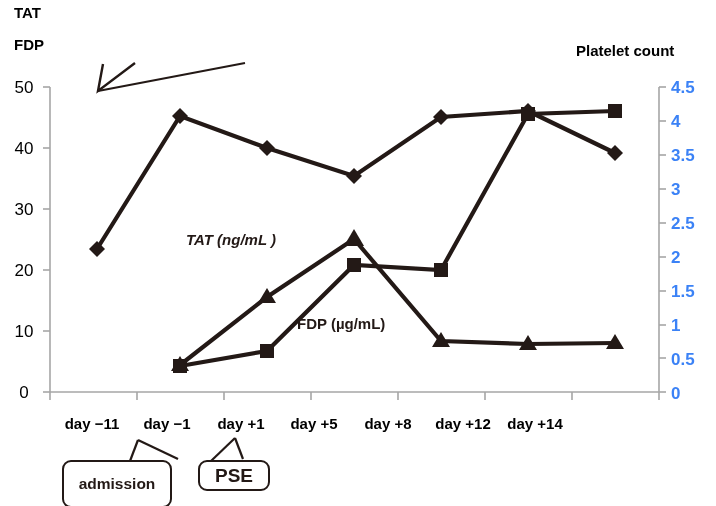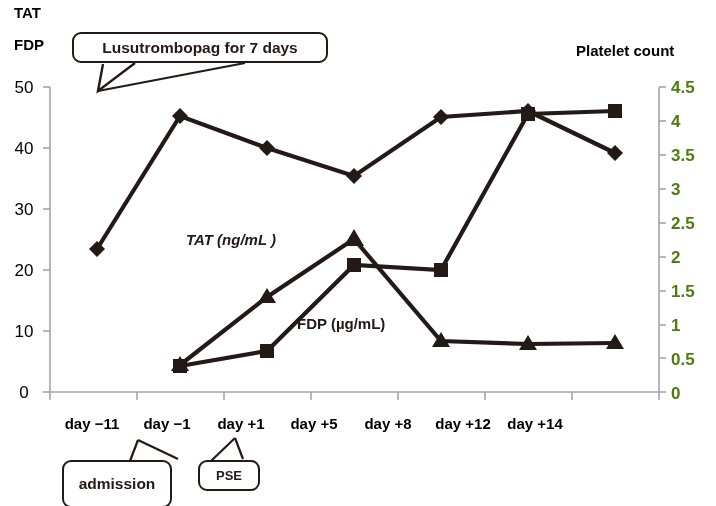--- a/index.html
+++ b/index.html
@@ -28,21 +28,21 @@
     font-weight:normal;
     font-size:17px;
     color:#000;
     white-space:nowrap;
     text-align:center;
   }
   .ytick-right {
     position:absolute;
     font-weight:bold;
     font-size:17px;
-    color:#4d7c0f;
+    color:#3b82f6;
     white-space:nowrap;
     text-align:left;
   }
   .xtick {
     position:absolute;
     font-weight:bold;
     font-size:15px;
     color:#000;
     white-space:nowrap;
     text-align:center;
@@ -67,21 +67,21 @@
     font-weight:bold;
     color:#231916;
     display:flex;
     align-items:center;
     justify-content:center;
     box-sizing:border-box;
     white-space:nowrap;
   }
   #callout-drug { left:72px; top:32px; width:256px; height:31px; font-size:15.5px; }
   #callout-admission { left:62px; top:460px; width:110px; height:48px; font-size:15.5px; }
-  #callout-pse { left:198px; top:460px; width:62px; height:31px; font-size:13px; }
+  #callout-pse { left:198px; top:460px; width:72px; height:31px; font-size:19px; }
 </style>
 </head>
 <body>
 
 <div id="figure">
 
   <div class="axis-title" id="tat-title">TAT</div>
   <div class="axis-title" id="fdp-title">FDP</div>
   <div class="axis-title" id="plt-title">Platelet count</div>
 
@@ -198,17 +198,16 @@
       <path d="M 138,440 L 130,461"></path>
       <path d="M 138,440 L 178,459"></path>
     </g>
     <g fill="none" stroke="#231916" stroke-width="2.2">
       <path d="M 235,438 L 212,460 L 244,460 Z" fill="#fff" stroke="none"></path>
       <path d="M 235,438 L 211,461"></path>
       <path d="M 235,438 L 243,459"></path>
     </g>
   </svg>
 
-  <div class="callout" id="callout-drug">Lusutrombopag for 7 days</div>
   <div class="callout" id="callout-admission">admission</div>
   <div class="callout" id="callout-pse">PSE</div>
 
 </div>
 
 </body></html>

